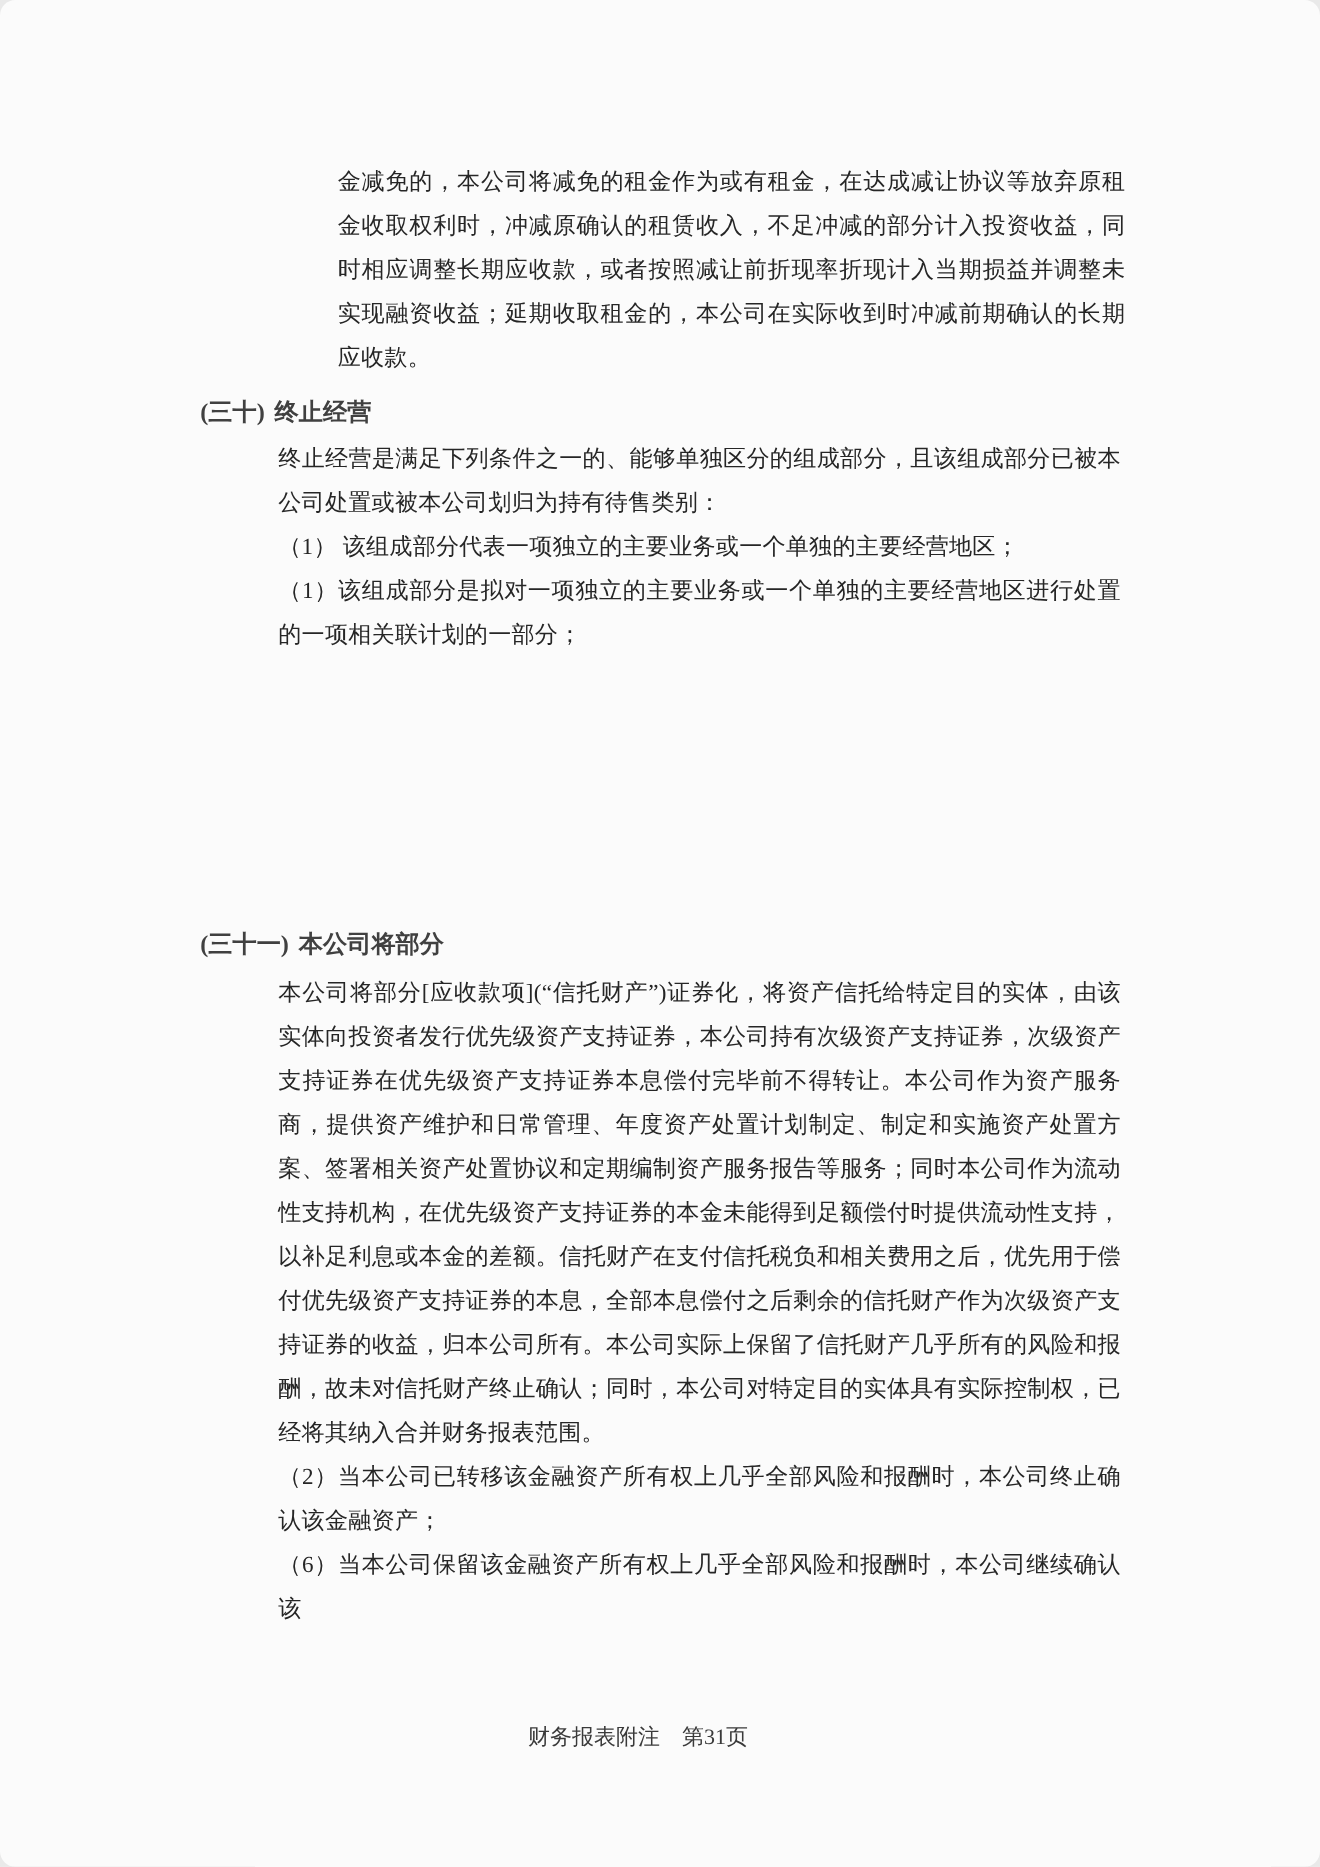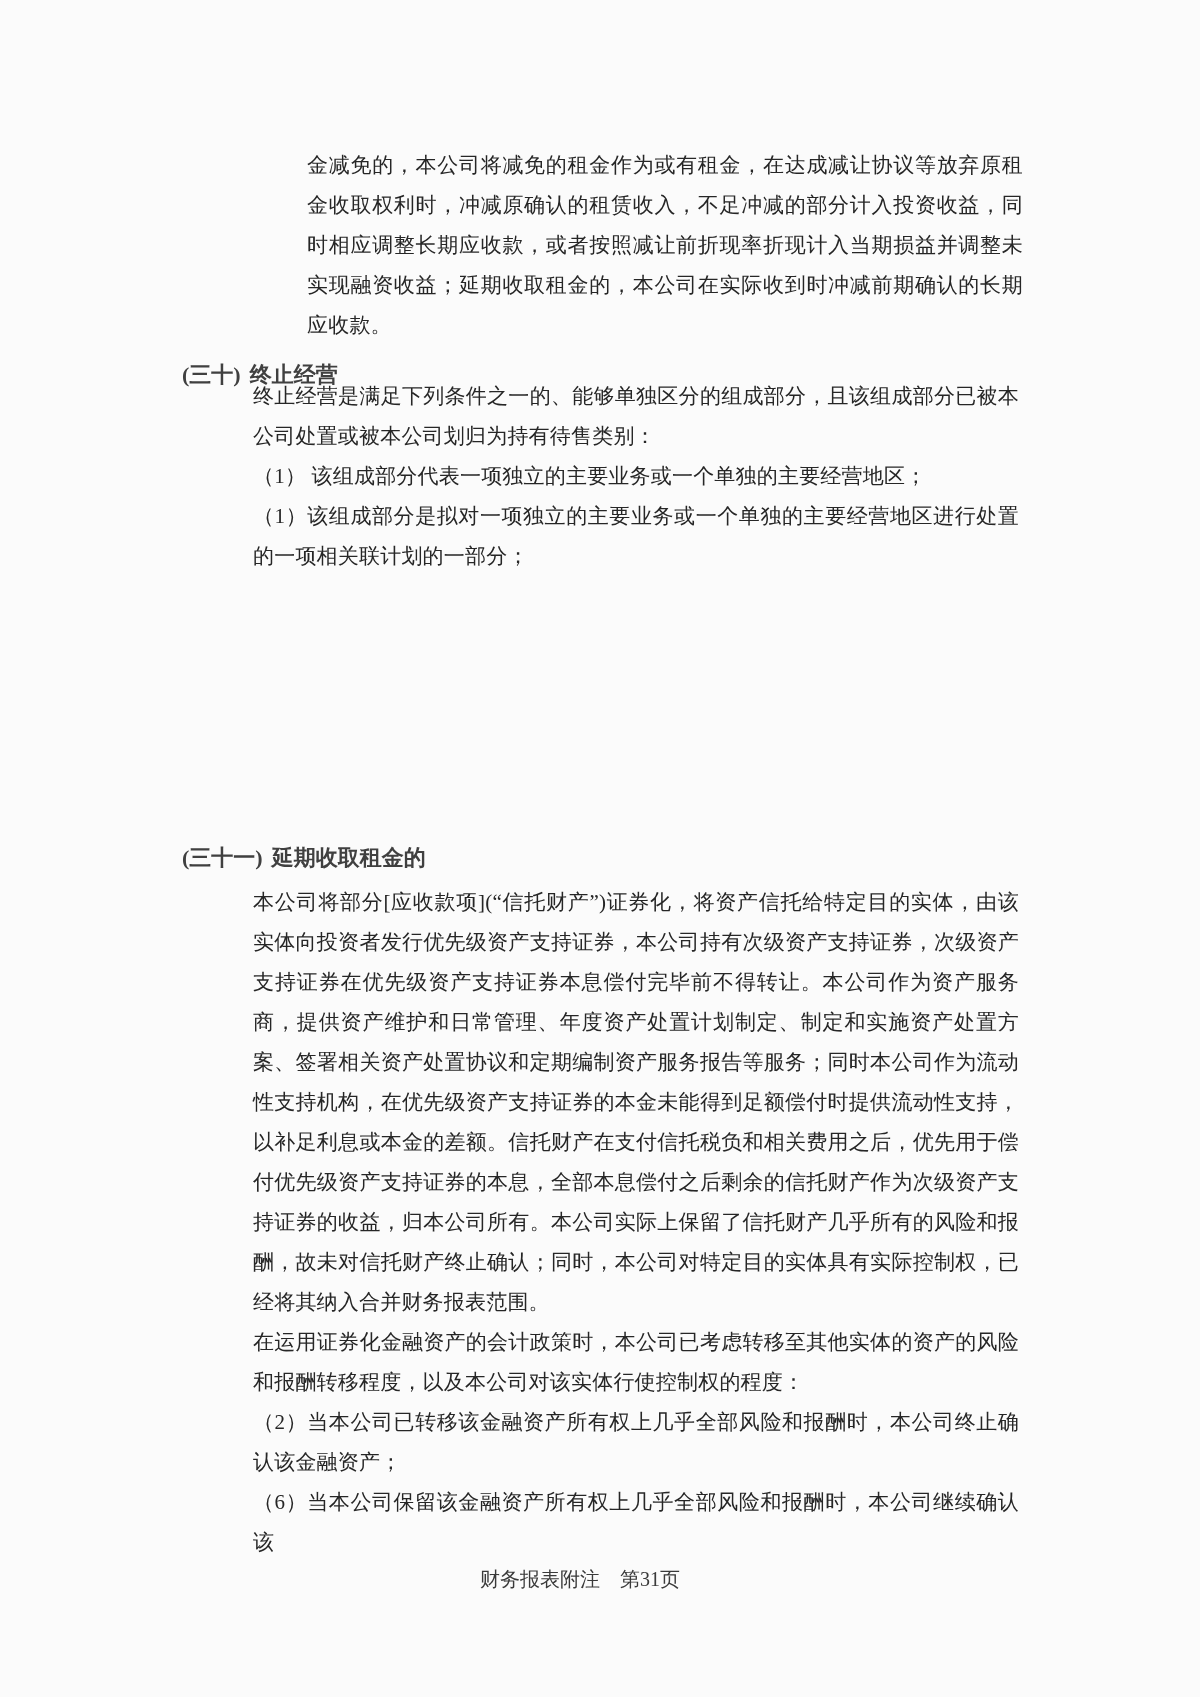--- a/index.html
+++ b/index.html
@@ -5,20 +5,21 @@
   html,body{margin:0;padding:0;background:#e9e9e9;}
   .page{
     position:relative;
     width:1200px;
     height:1697px;
     margin:0 auto;
     background:#fbfbfb;
     font-family:"Liberation Serif","DejaVu Serif",serif;
     color:#262626;
     overflow:hidden;
+    border-radius:14px;
   }
   .para{
     position:absolute;
     font-size:21px;
     line-height:40px;
     text-align:justify;
     letter-spacing:0.2px;
   }
   .cont-para{
     left:307px;
@@ -37,21 +38,21 @@
   .sec-head .sec-label{display:inline-block;margin-right:9px;}
   .head-30{top:361px;}
   .head-31{top:844px;}
   .sec-body{
     position:absolute;
     left:253px;
     width:766px;
     font-size:21px;
     line-height:40px;
   }
-  .body-30{top:376px;}
+  .body-30{top:397px;}
   .body-31{top:882px;}
   .sec-body p{
     margin:0;
     text-align:justify;
     letter-spacing:0.2px;
   }
   .footer{
     position:absolute;
     left:0;
     top:1566px;
@@ -73,25 +74,24 @@
     <span class="sec-label">(三十)</span><span class="sec-title">终止经营</span>
   </div>
 
   <div class="sec-body body-30">
     <p>终止经营是满足下列条件之一的、能够单独区分的组成部分，且该组成部分已被本公司处置或被本公司划归为持有待售类别：</p>
     <p>（1） 该组成部分代表一项独立的主要业务或一个单独的主要经营地区；</p>
     <p>（1）该组成部分是拟对一项独立的主要业务或一个单独的主要经营地区进行处置的一项相关联计划的一部分；</p>
   </div>
 
   <div class="sec-head head-31">
-    <span class="sec-label">(三十一)</span><span class="sec-title">延期收取租金的</span>
+    <span class="sec-label">(三十一)</span><span class="sec-title">本公司将部分</span>
   </div>
 
   <div class="sec-body body-31">
     <p>本公司将部分[应收款项](“信托财产”)证券化，将资产信托给特定目的实体，由该实体向投资者发行优先级资产支持证券，本公司持有次级资产支持证券，次级资产支持证券在优先级资产支持证券本息偿付完毕前不得转让。本公司作为资产服务商，提供资产维护和日常管理、年度资产处置计划制定、制定和实施资产处置方案、签署相关资产处置协议和定期编制资产服务报告等服务；同时本公司作为流动性支持机构，在优先级资产支持证券的本金未能得到足额偿付时提供流动性支持，以补足利息或本金的差额。信托财产在支付信托税负和相关费用之后，优先用于偿付优先级资产支持证券的本息，全部本息偿付之后剩余的信托财产作为次级资产支持证券的收益，归本公司所有。本公司实际上保留了信托财产几乎所有的风险和报酬，故未对信托财产终止确认；同时，本公司对特定目的实体具有实际控制权，已经将其纳入合并财务报表范围。</p>
-    <p>在运用证券化金融资产的会计政策时，本公司已考虑转移至其他实体的资产的风险和报酬转移程度，以及本公司对该实体行使控制权的程度：</p>
     <p>（2）当本公司已转移该金融资产所有权上几乎全部风险和报酬时，本公司终止确认该金融资产；</p>
     <p>（6）当本公司保留该金融资产所有权上几乎全部风险和报酬时，本公司继续确认该</p>
   </div>
 
   <div class="footer">财务报表附注　第31页</div>
 
 </div>
 
 </body></html>

